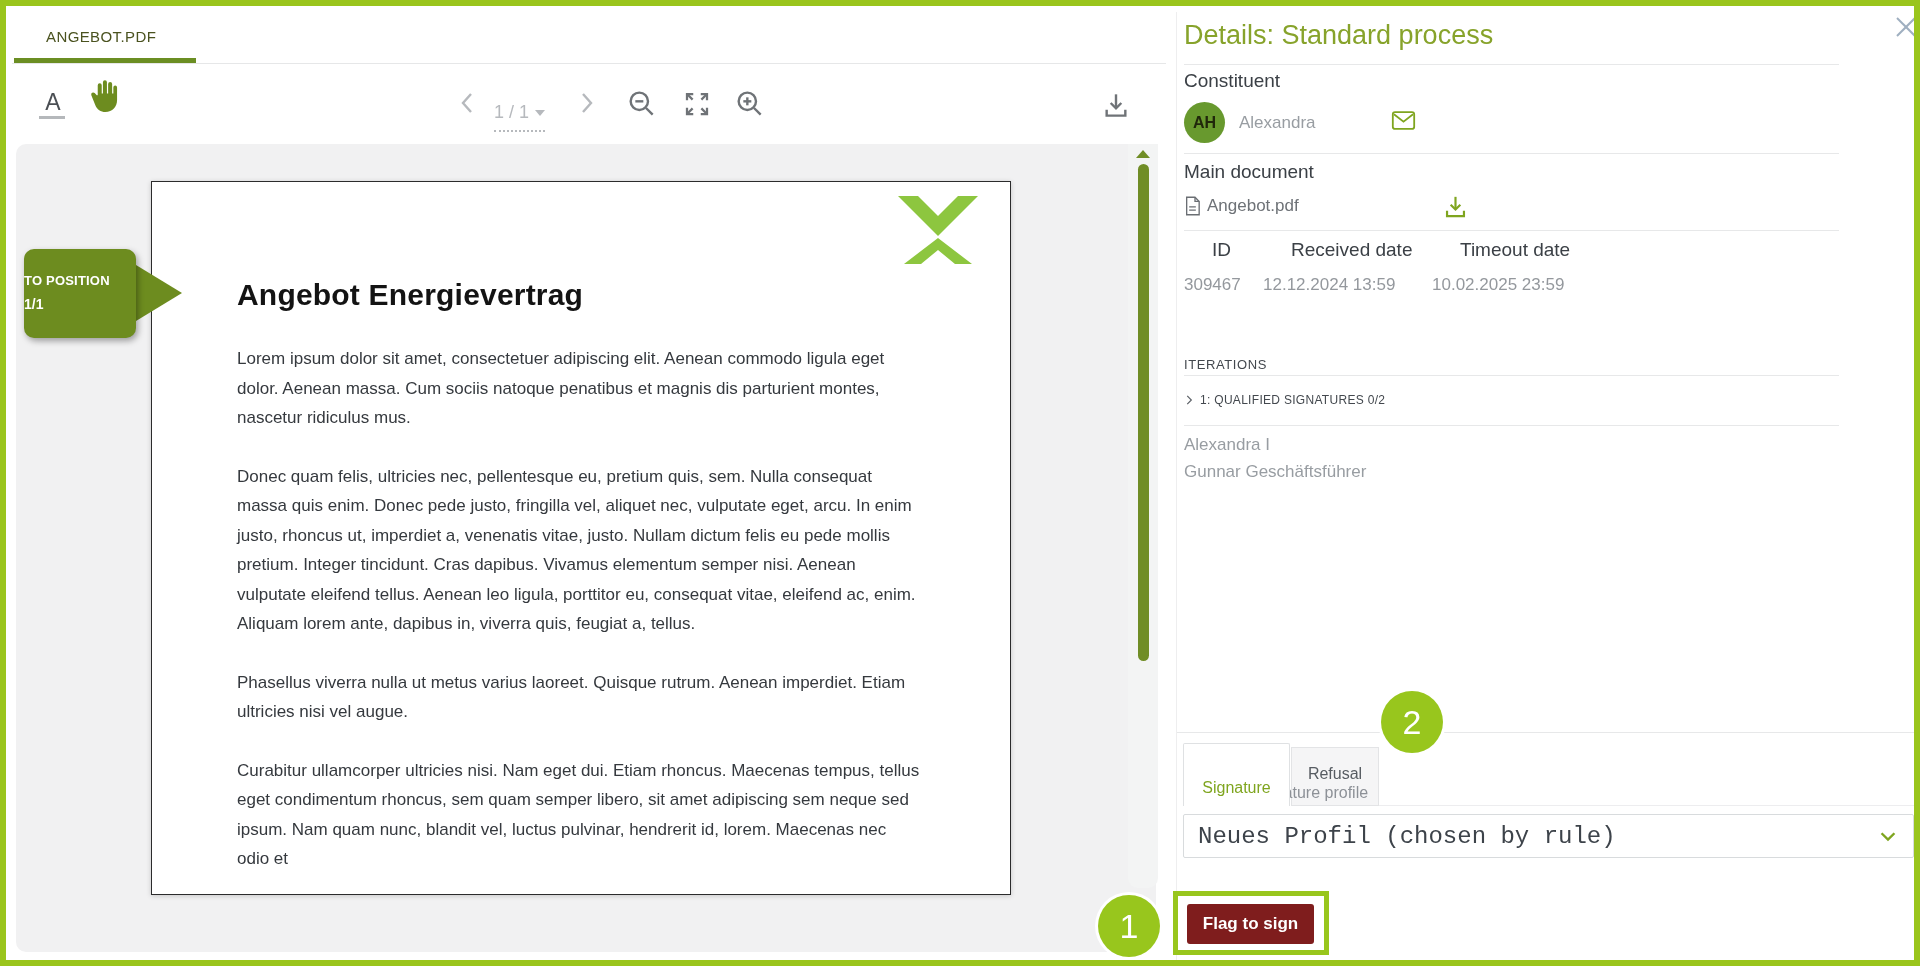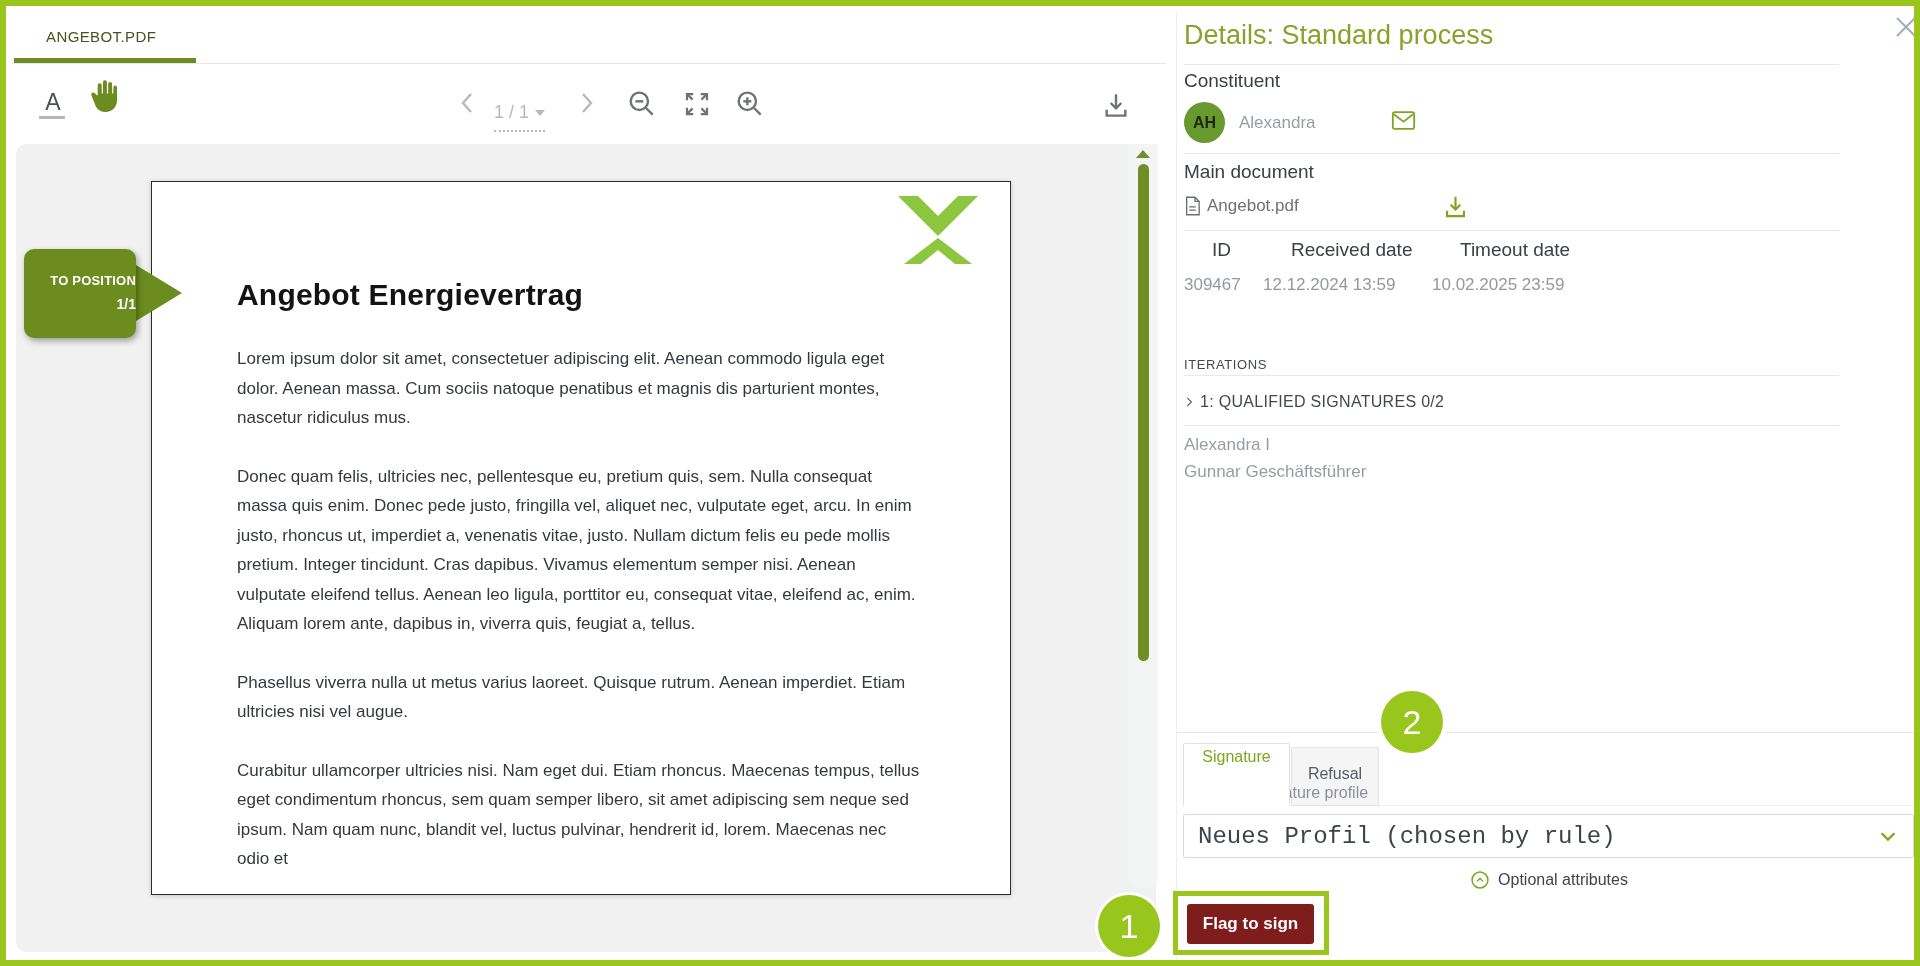--- a/index.html
+++ b/index.html
@@ -30,21 +30,21 @@
   .scroll-track{position:absolute;left:1122px;top:138px;width:30px;height:744px;background:#f3f4f4;border-radius:0 0 10px 10px;}
   .scroll-up{position:absolute;left:1130px;top:144px;width:0;height:0;border-left:7px solid transparent;border-right:7px solid transparent;border-bottom:8px solid #708d26;cursor:pointer;}
   .scroll-thumb{position:absolute;left:1132px;top:158px;width:11px;height:497px;background:#708d26;border-radius:6px;cursor:pointer;}
 
   .pdf-page{position:absolute;left:145px;top:175px;width:860px;height:714px;background:#fff;border:1px solid #2b2b2c;box-shadow:0 1px 5px rgba(0,0,0,.18);overflow:hidden;}
   .logo{position:absolute;right:32px;top:14px;}
   .pdf-title{position:absolute;left:85px;top:96px;font-size:30px;font-weight:700;color:#131313;letter-spacing:.2px;}
   .pdf-body{position:absolute;left:85px;top:162px;width:700px;}
   .pdf-body p{margin:0 16px 29px 0;font-size:17px;line-height:29.5px;color:#35393e;}
 
-  .pos-badge{position:absolute;left:18px;top:243px;width:112px;height:89px;background:#6d8c1f;border-radius:10px;box-shadow:2px 3px 6px rgba(0,0,0,.35);color:#fff;text-align:right;padding-top:24px;cursor:pointer;z-index:5;}
+  .pos-badge{position:absolute;left:18px;top:243px;width:112px;height:89px;background:#6d8c1f;border-radius:10px;box-shadow:2px 3px 6px rgba(0,0,0,.35);color:#fff;text-align:left;padding-top:24px;cursor:pointer;z-index:5;}
   .pos-badge .l1{font-size:13px;font-weight:700;letter-spacing:.2px;}
   .pos-badge .l2{font-size:14px;font-weight:700;margin-top:8px;}
   .pos-arrow{position:absolute;left:130px;top:259px;width:0;height:0;border-top:28px solid transparent;border-bottom:28px solid transparent;border-left:46px solid #6d8c1f;z-index:4;}
 
   
   .details-panel{position:absolute;left:1170px;top:6px;width:744px;height:954px;background:#fff;border-left:1px solid #eeeeef;}
   .close-x{position:absolute;left:716px;top:2px;cursor:pointer;}
   .d-title{position:absolute;left:7px;top:8px;font-size:27px;color:#87a32b;}
   .hr{position:absolute;left:7px;width:655px;height:1px;background:#e7e8e9;}
   .hr1{top:52px;}.hr2{top:141px;}.hr3{top:218px;}.hr4{top:363px;}.hr5{top:413px;}
@@ -55,27 +55,27 @@
   .mail-btn{position:absolute;left:213px;top:96px;cursor:pointer;background:none;border:none;padding:0;}
   .maindoc-h{top:149px;}
   .file-row{position:absolute;left:7px;top:184px;display:flex;align-items:center;gap:6px;cursor:pointer;}
   .file-name{font-size:17px;color:#6e7277;}
   .dl-panel{position:absolute;left:264px;top:179px;cursor:pointer;background:none;border:none;padding:0;}
   .meta-label{position:absolute;top:227px;font-size:19px;color:#3b4046;margin-left:28px;}
   .meta-value{position:absolute;top:263px;font-size:17px;color:#94989d;}
   .m1{left:7px;}.m2{left:86px;}.m3{left:255px;}
   .iterations-h{position:absolute;left:7px;top:331px;font-size:13px;color:#43484e;letter-spacing:.6px;margin-top:14px;}
   .iter-group{position:absolute;left:5px;top:381px;display:flex;align-items:center;gap:4px;cursor:pointer;}
-  .iter-group span{font-size:16px;color:#43484e;letter-spacing:.3px;}
+  .iter-group span{font-size:12px;color:#43484e;letter-spacing:.3px;}
   .signer{position:absolute;left:7px;font-size:17px;color:#989da2;}
   .s1{top:423px;}.s2{top:450px;}
 
   .form-divider{position:absolute;left:0;top:720px;width:744px;height:1px;background:#e7e8e9;}
   .tab{position:absolute;cursor:pointer;text-align:center;font-size:16px;}
-  .tab-signature{left:6px;top:731px;width:107px;height:63px;background:#fff;border:1px solid #dfe1e3;border-bottom:none;border-radius:2px 2px 0 0;color:#7fa51f;padding-top:4px;z-index:2;}
+  .tab-signature{left:6px;top:731px;width:107px;height:63px;background:#fff;border:1px solid #dfe1e3;border-bottom:none;border-radius:2px 2px 0 0;color:#7fa51f;padding-top:35px;z-index:2;}
   .tab-refusal{left:114px;top:735px;width:88px;height:59px;background:#f5f5f6;border:1px solid #e3e4e6;color:#575c62;padding-top:17px;}
   .tab-baseline{position:absolute;left:202px;top:793px;width:538px;height:1px;background:#ededef;}
   .profile-label{position:absolute;left:7px;top:772px;font-size:16px;color:#8d9197;}
   .profile-select{position:absolute;left:6px;top:802px;width:731px;height:44px;background:#fff;border:1px solid #d8dbdd;border-radius:2px;cursor:pointer;display:flex;align-items:center;padding:0 14px;}
   .profile-select .val{font-size:24px;color:#3d434a;flex:1;font-family:Liberation Mono, monospace;}
   .opt-row{position:absolute;left:0;top:858px;width:744px;display:flex;align-items:center;justify-content:center;gap:8px;cursor:pointer;}
   .opt-row span{font-size:16px;color:#3f444a;}
   .flag-btn{position:absolute;left:10px;top:892px;width:127px;height:40px;background:#7f1d1d;border:none;border-radius:3px;color:#fff;font-size:17px;font-weight:600;cursor:pointer;font-family:inherit;}
   .hl-box{position:absolute;left:-4px;top:879px;width:156px;height:64px;border:5px solid #98c61d;z-index:3;pointer-events:none;}
 
@@ -241,27 +241,20 @@
     <div class="tab-baseline"></div>
 
     <div class="profile-label">Qualified Signature profile</div>
     <div class="profile-select">
       <span class="val">Neues Profil (chosen by rule)</span>
       <svg width="22" height="22" viewBox="0 0 24 24" fill="none" stroke="#7fa51f" stroke-width="2.6">
           <path d="M5 9l7 7 7-7"></path>
         </svg>
     </div>
 
-    <div class="opt-row">
-      <svg width="20" height="20" viewBox="0 0 24 24" fill="none" stroke="#7fa51f" stroke-width="1.8">
-          <circle cx="12" cy="12" r="9.5"></circle>
-          <path d="M8.5 13.5L12 10l3.5 3.5"></path>
-        </svg>
-      <span>Optional attributes</span>
-    </div>
 
     <div class="hl-box"></div>
     <button class="flag-btn">Flag to sign</button>
   </div>
 
   <div class="num-badge badge1">1</div>
   <div class="num-badge badge2">2</div>
 
 </div>
 

